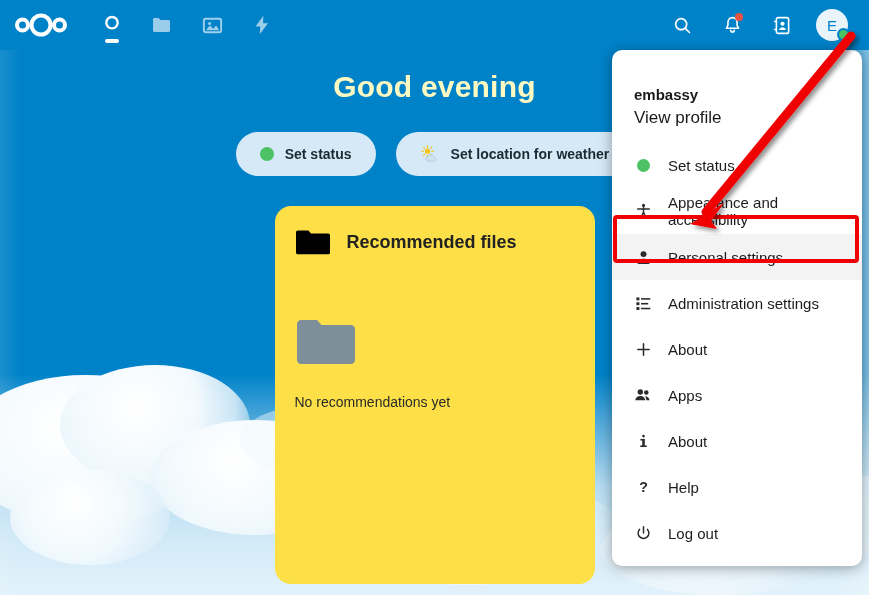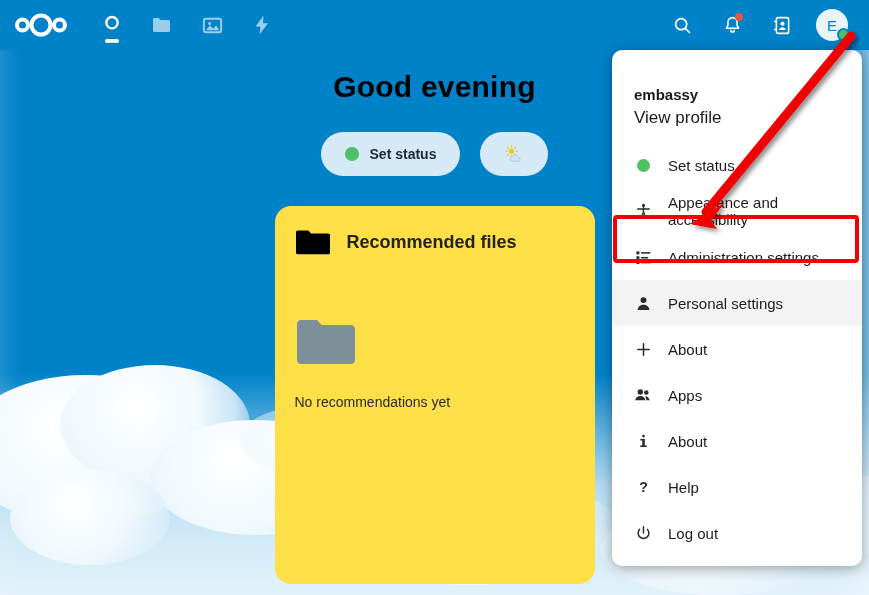--- a/index.html
+++ b/index.html
@@ -155,21 +155,21 @@
   
   .main {
     position: absolute;
     top: 50px; left: 0; right: 0; bottom: 0;
     z-index: 10;
     overflow: hidden;
   }
   .greeting {
     margin-top: 20px;
     text-align: center;
-    color: #000000;
+    color: #fef9c3;
     font-size: 30px;
     font-weight: bold;
     letter-spacing: 0.2px;
   }
   .pill-row {
     margin-top: 28px;
     display: flex;
     justify-content: center;
     gap: 20px;
   }
@@ -412,20 +412,21 @@
             <line x1="2.2" y1="8.6" x2="4" y2="8.6"></line>
             <line x1="14.2" y1="8.6" x2="16" y2="8.6"></line>
             <line x1="4.2" y1="3.8" x2="5.4" y2="5"></line>
             <line x1="12.8" y1="12.4" x2="14" y2="13.6"></line>
             <line x1="4.2" y1="13.6" x2="5.4" y2="12.4"></line>
             <line x1="12.8" y1="5" x2="14" y2="3.8"></line>
           </g>
           <circle cx="9" cy="8.6" r="3.1" fill="#f5c518"></circle>
           <path d="M10 20.5c-1.6 0-2.9-1.2-2.9-2.7 0-1.4 1.1-2.6 2.6-2.7.5-1.4 1.9-2.4 3.5-2.4 2 0 3.6 1.5 3.7 3.4 1.3.1 2.3 1.1 2.3 2.4 0 1.3-1.1 2.4-2.5 2.4z" fill="#cfe2f2" stroke="#9dbfd9" stroke-width="0.8"></path>
         </svg>
+        <span>Set location for weather</span>
       </div>
 
     </div>
 
     <div class="widgets">
 
       <div class="widget">
 
         <div class="widget-head">
           <svg width="36" height="28" viewBox="0 0 36 28">
@@ -464,44 +465,44 @@
       </div>
 
       <div class="menu-item">
         <span class="mi-ico">
           <svg width="17" height="17" viewBox="0 0 24 24">
             <circle cx="12" cy="3.4" r="2.2" fill="#2b2b2b"></circle>
             <path d="M12 6.2v7M3.8 8.4h16.4M12 12.8l-3.4 8M12 12.8l3.4 8" stroke="#2b2b2b" stroke-width="2" stroke-linecap="round" fill="none"></path>
           </svg>
         </span>
         <span>Appearance and accessibility</span>
+      </div>
+
+      <div class="menu-item is-highlighted">
+        <span class="mi-ico">
+          <svg width="17" height="17" viewBox="0 0 24 24">
+            <circle cx="12" cy="7.2" r="4.2" fill="#2b2b2b"></circle>
+            <path d="M3.6 21c.6-4.6 4.2-7.2 8.4-7.2s7.8 2.6 8.4 7.2z" fill="#2b2b2b"></path>
+          </svg>
+        </span>
+        <span>Personal settings</span>
       </div>
 
       <div class="menu-item">
         <span class="mi-ico">
           <svg width="17" height="17" viewBox="0 0 24 24">
             <rect x="2" y="3.4" width="4.2" height="4.2" fill="#2b2b2b"></rect>
             <rect x="2" y="10.2" width="4.2" height="4.2" fill="#2b2b2b"></rect>
             <rect x="2" y="17" width="4.2" height="4.2" fill="#2b2b2b"></rect>
             <rect x="8.6" y="4.4" width="13" height="2.2" fill="#2b2b2b"></rect>
             <rect x="8.6" y="11.2" width="10" height="2.2" fill="#2b2b2b"></rect>
             <rect x="8.6" y="18" width="13" height="2.2" fill="#2b2b2b"></rect>
           </svg>
         </span>
         <span>Administration settings</span>
-      </div>
-
-      <div class="menu-item is-highlighted">
-        <span class="mi-ico">
-          <svg width="17" height="17" viewBox="0 0 24 24">
-            <circle cx="12" cy="7.2" r="4.2" fill="#2b2b2b"></circle>
-            <path d="M3.6 21c.6-4.6 4.2-7.2 8.4-7.2s7.8 2.6 8.4 7.2z" fill="#2b2b2b"></path>
-          </svg>
-        </span>
-        <span>Personal settings</span>
       </div>
 
       <div class="menu-item">
         <span class="mi-ico">
           <svg width="17" height="17" viewBox="0 0 24 24">
             <path d="M12 4v16M4 12h16" stroke="#2b2b2b" stroke-width="2.2" stroke-linecap="round"></path>
           </svg>
         </span>
         <span>About</span>
       </div>

